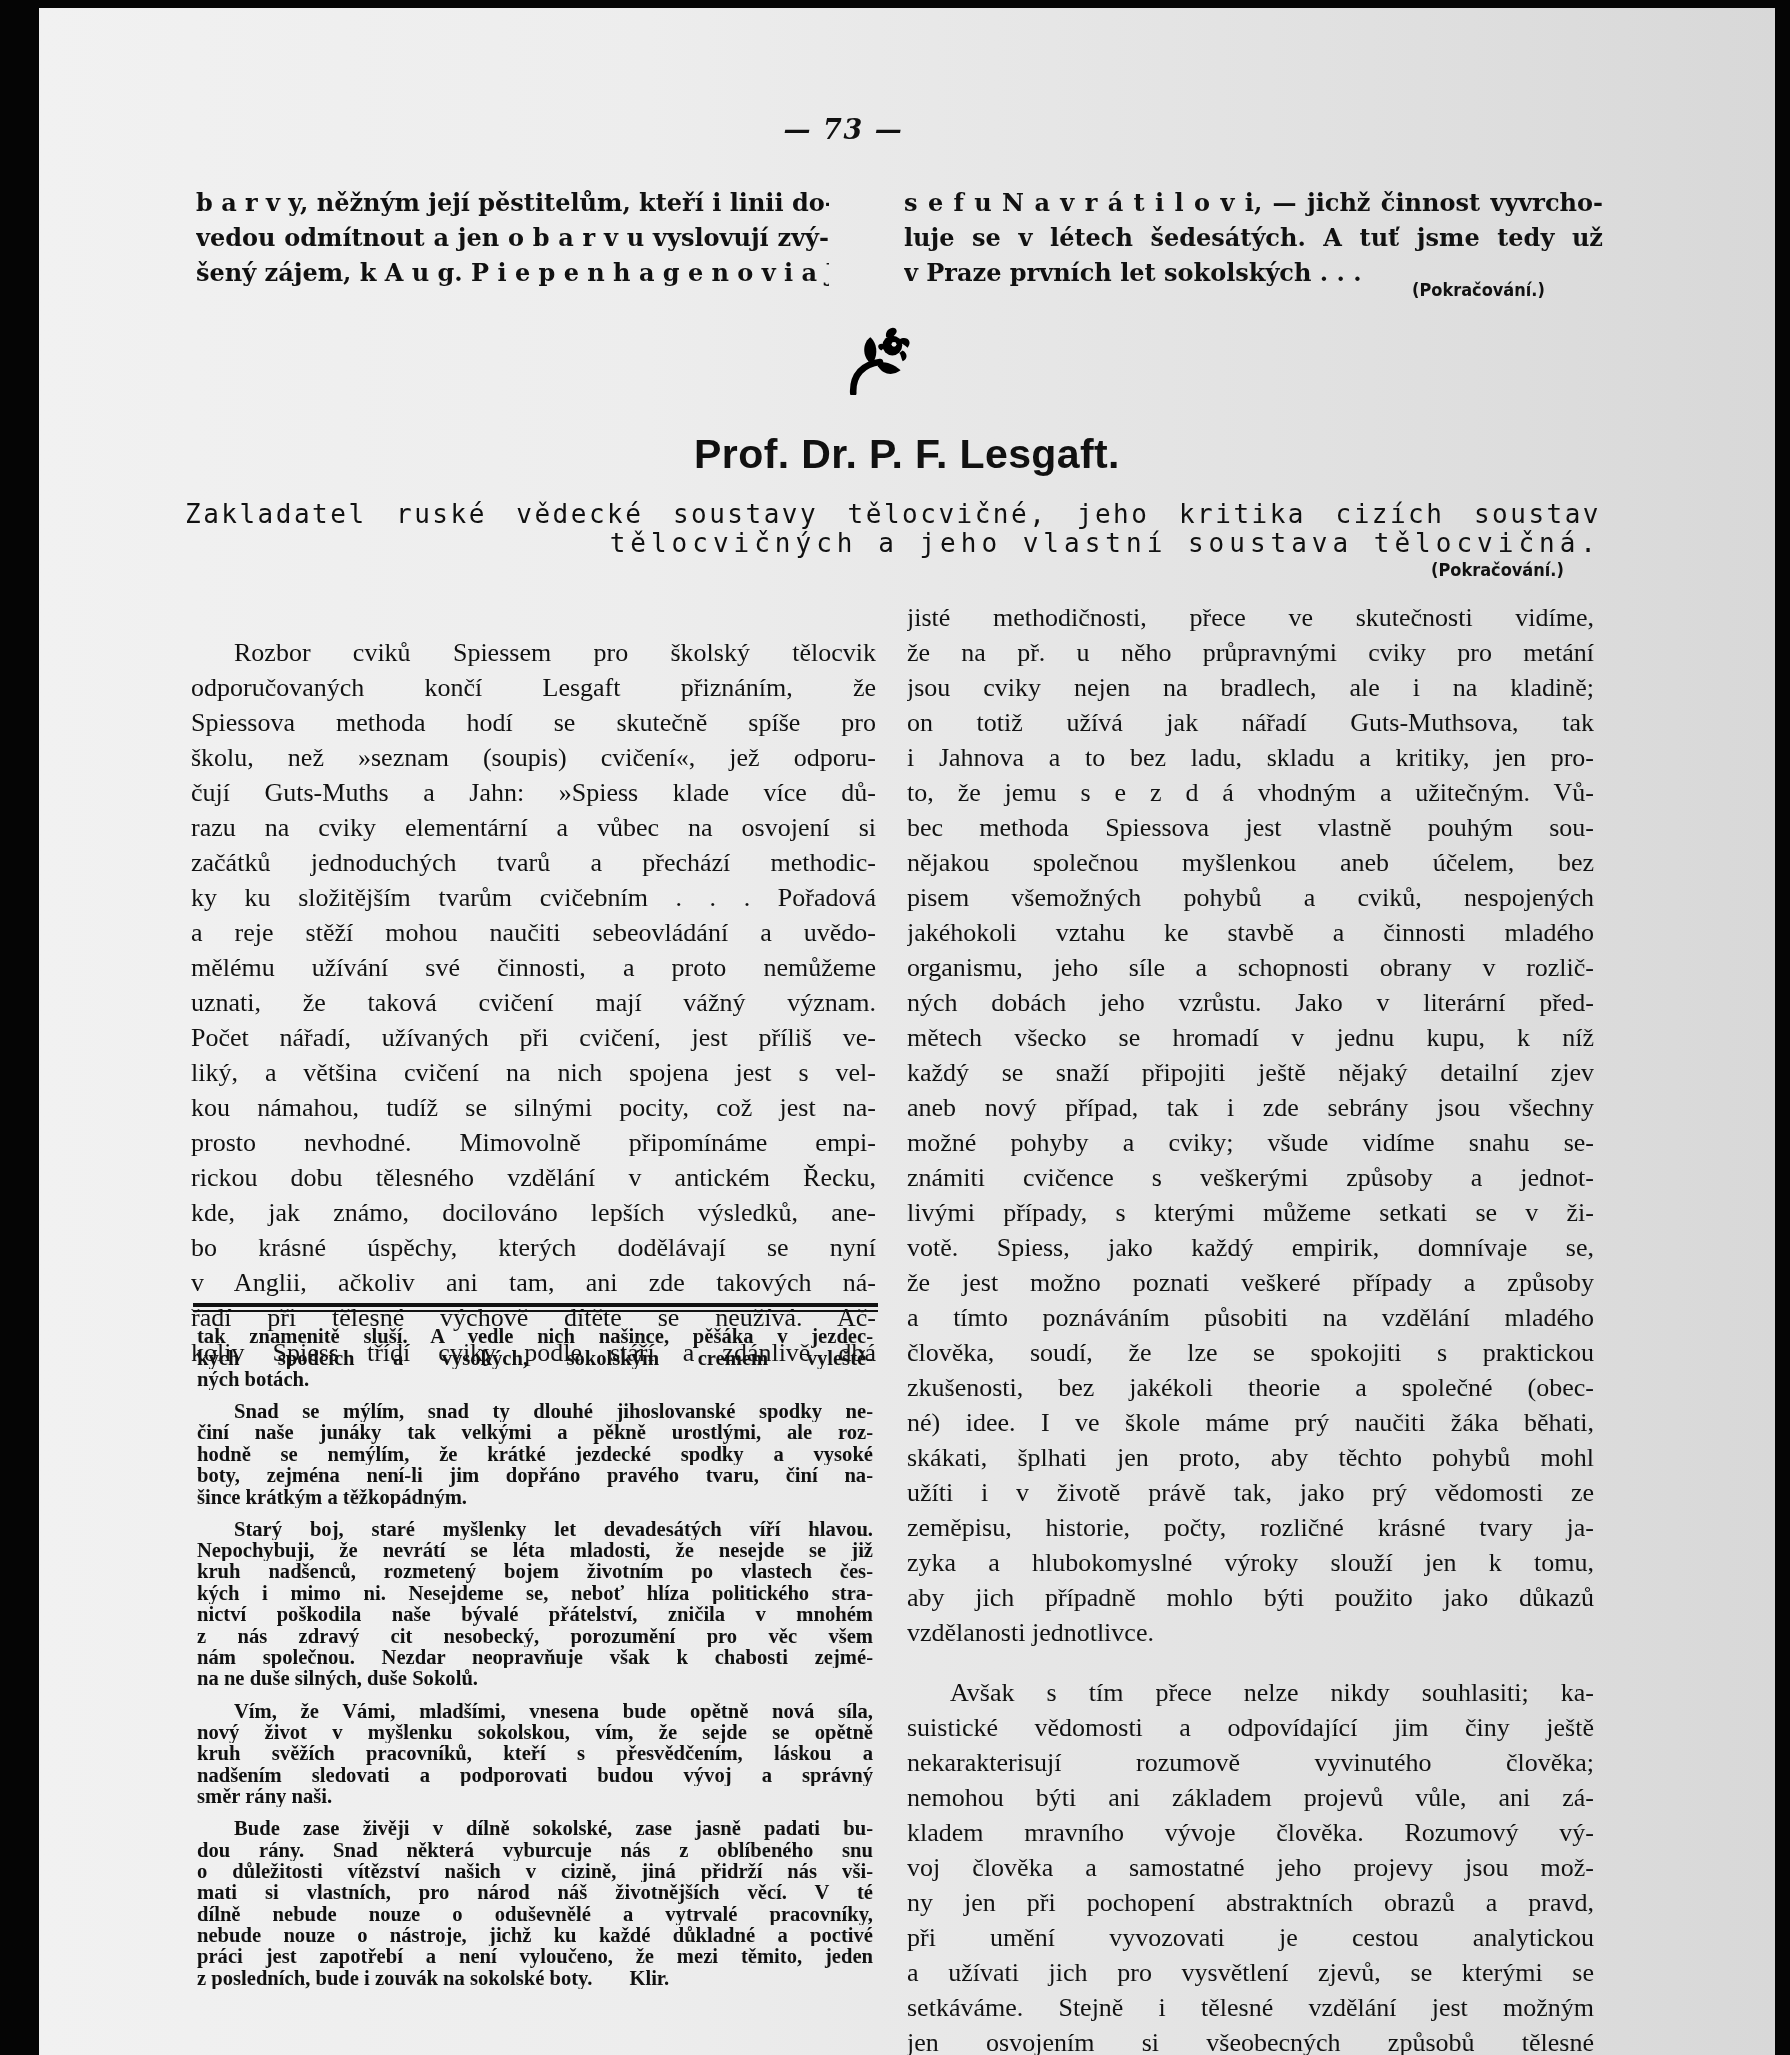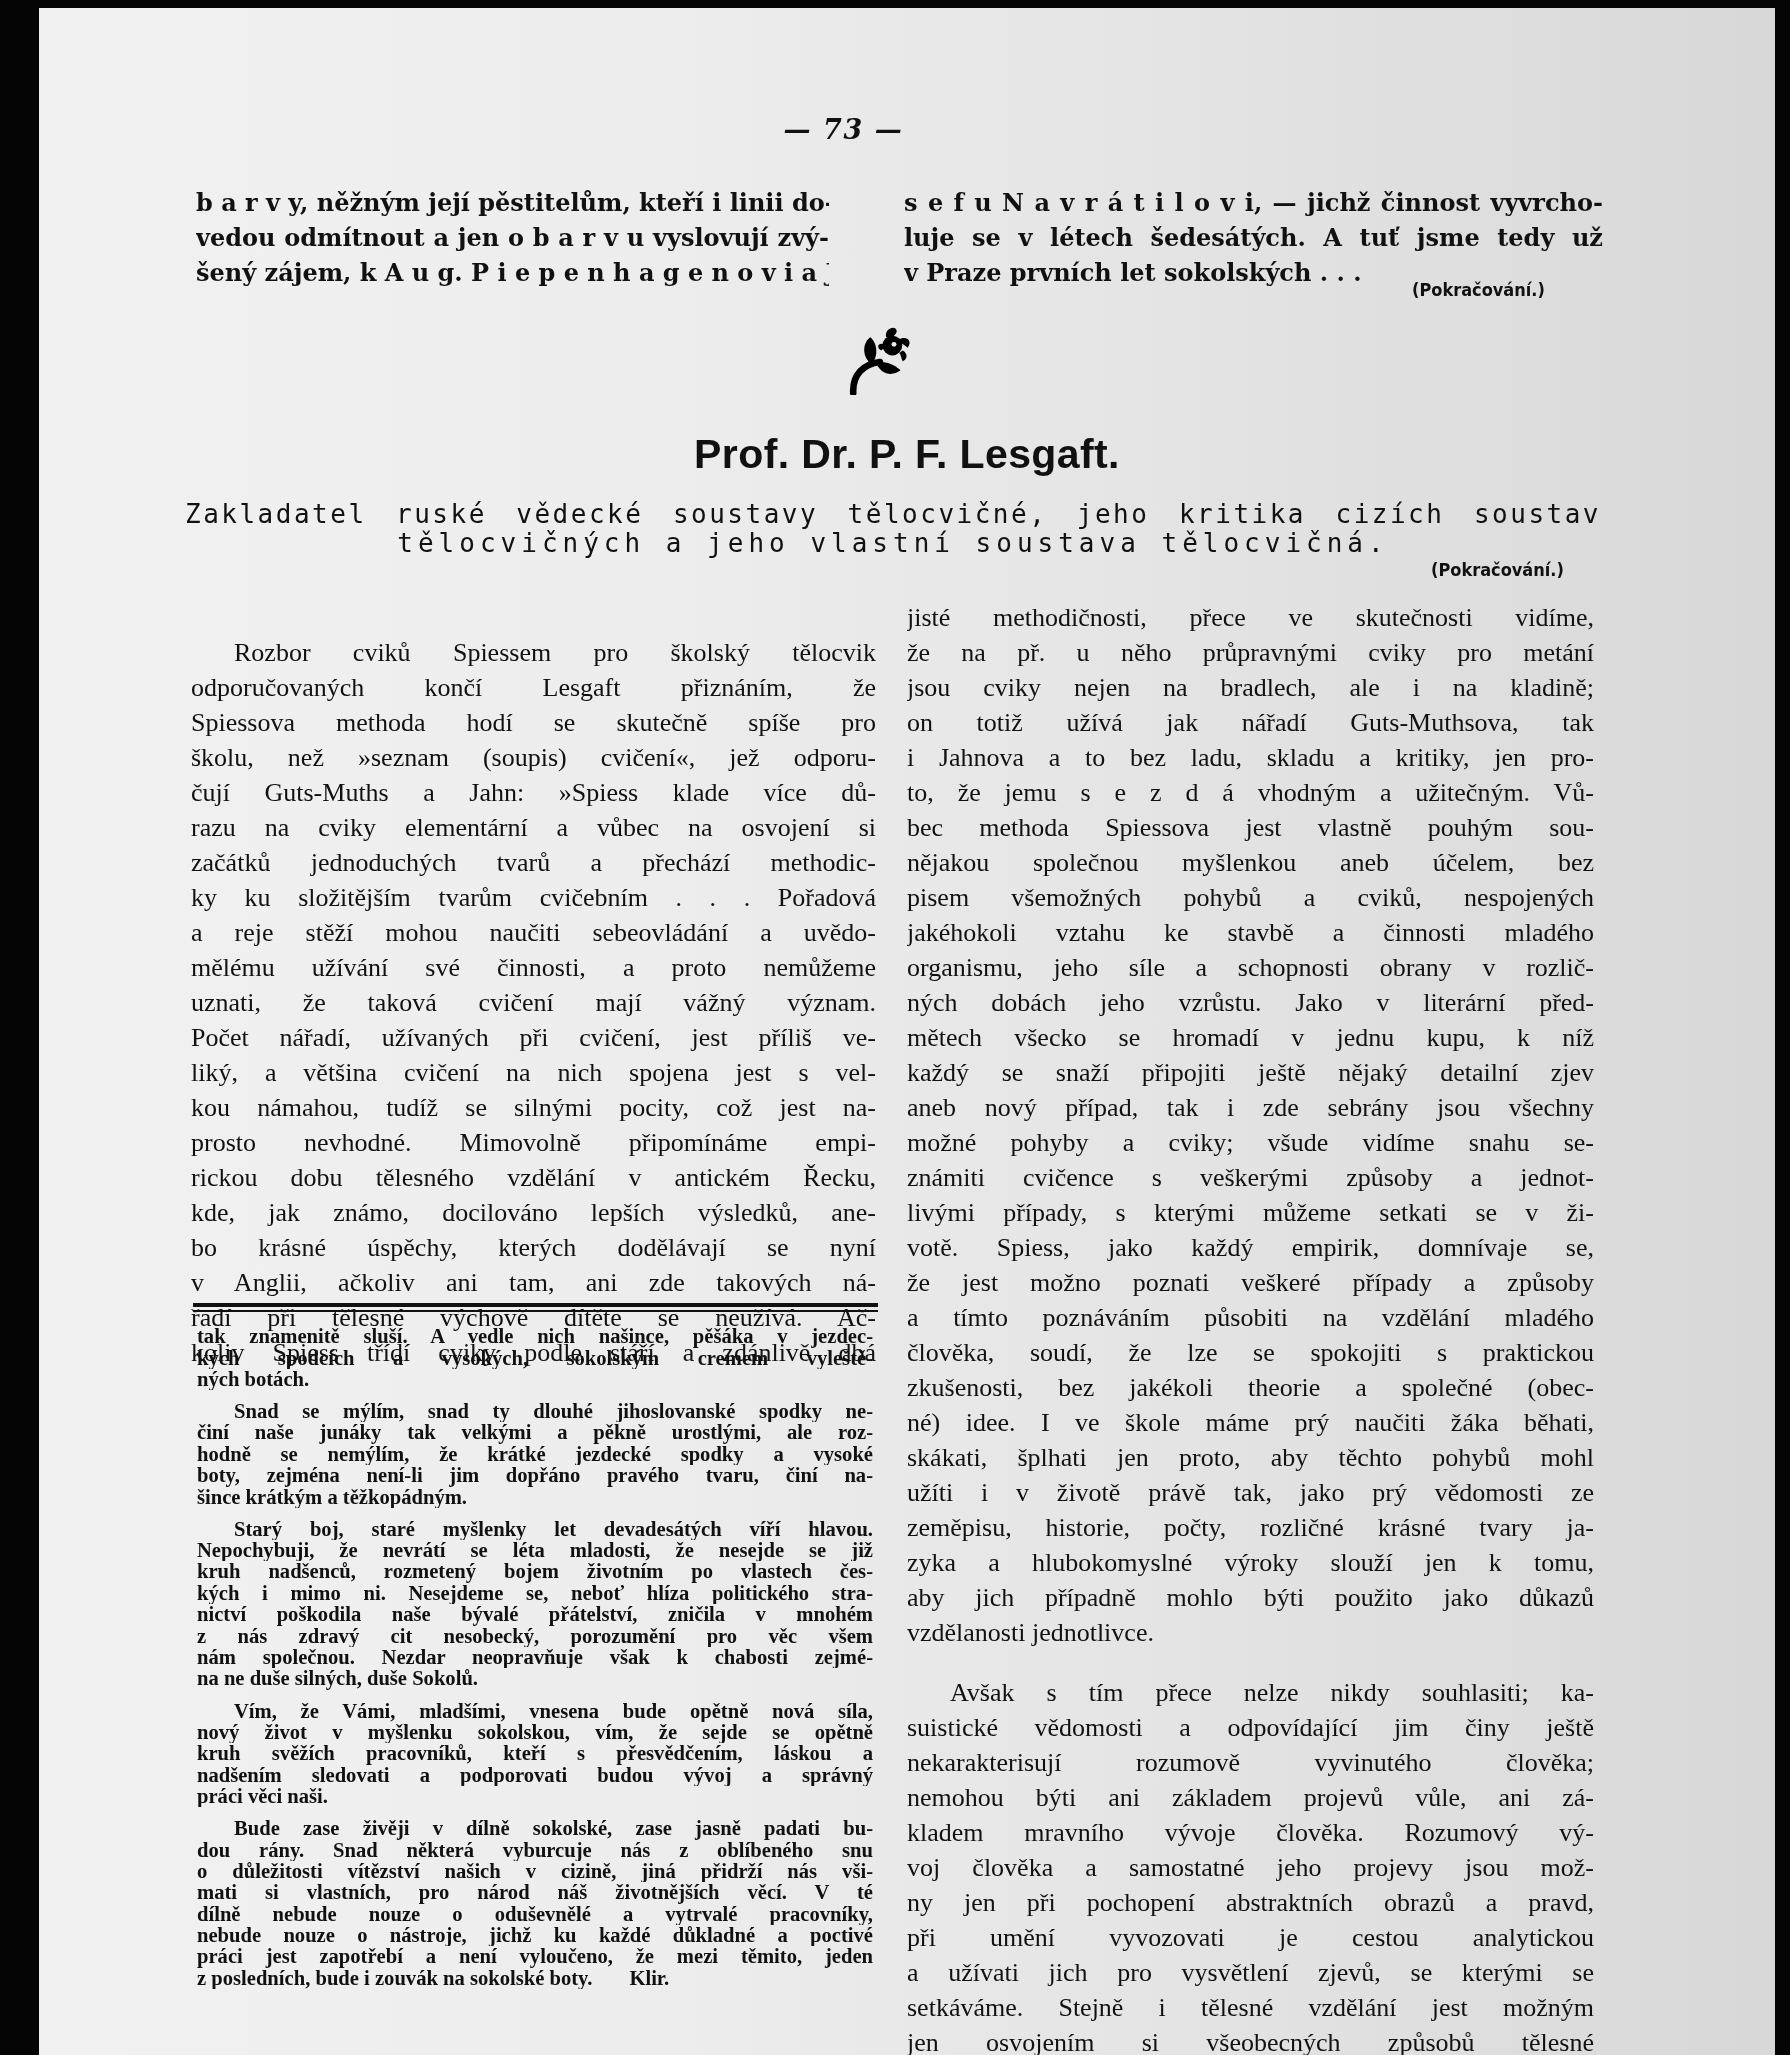--- a/index.html
+++ b/index.html
@@ -40,21 +40,21 @@
       font-weight: bold; font-size: 18px;
     }
     .ornament { left: 806px; top: 317px; width: 70px; height: 70px; }
     .title {
       left: 0; width: 1736px; top: 423px; text-align: center;
       font-family: "Liberation Sans", "DejaVu Sans", sans-serif; font-weight: bold;
       font-size: 41px; letter-spacing: 0.4px;
     }
     .subtitle {
       left: 146px; width: 1416px; font-family: "DejaVu Sans Mono", "Liberation Mono", monospace;
-      font-size: 26px; text-align: center; white-space: nowrap;
+      font-size: 26px; text-align: right; white-space: nowrap;
     }
     .subtitle.l1 { top: 491px; text-align: justify; text-align-last: justify; letter-spacing: 2.5px; }
     .subtitle.l2 { top: 520px; letter-spacing: 5px; }
     .cont2 {
       left: 1392px; top: 551px; font-family: "DejaVu Sans Condensed", "DejaVu Sans", sans-serif;
       font-weight: bold; font-size: 18px;
     }
     .main-left { left: 152px; top: 592px; width: 685px; margin-top: 35px; }
     .main-right { left: 868px; top: 592px; width: 687px; }
     .main-right .line, .main-left .line { font-size: 26px; }
@@ -201,21 +201,21 @@
         <span class="line">z nás zdravý cit nesobecký, porozumění pro věc všem</span>
         <span class="line">nám společnou. Nezdar neopravňuje však k chabosti zejmé-</span>
         <span class="line lastline">na ne duše silných, duše Sokolů.</span>
       </div>
       <div class="fn-gap"></div>
       <div>
         <span class="line fn-indent">Vím, že Vámi, mladšími, vnesena bude opětně nová síla,</span>
         <span class="line">nový život v myšlenku sokolskou, vím, že sejde se opětně</span>
         <span class="line">kruh svěžích pracovníků, kteří s přesvědčením, láskou a</span>
         <span class="line">nadšením sledovati a podporovati budou vývoj a správný</span>
-        <span class="line lastline">práci věci naši.</span>
+        <span class="line lastline">směr rány naši.</span>
       </div>
       <div class="fn-gap"></div>
       <div>
         <span class="line fn-indent">Bude zase živěji v dílně sokolské, zase jasně padati bu-</span>
         <span class="line">dou rány. Snad některá vyburcuje nás z oblíbeného snu</span>
         <span class="line">o důležitosti vítězství našich v cizině, jiná přidrží nás vši-</span>
         <span class="line">mati si vlastních, pro národ náš životnějších věcí. V té</span>
         <span class="line">dílně nebude nouze o oduševnělé a vytrvalé pracovníky,</span>
         <span class="line">nebude nouze o nástroje, jichž ku každé důkladné a poctivé</span>
         <span class="line">práci jest zapotřebí a není vyloučeno, že mezi těmito, jeden</span>

